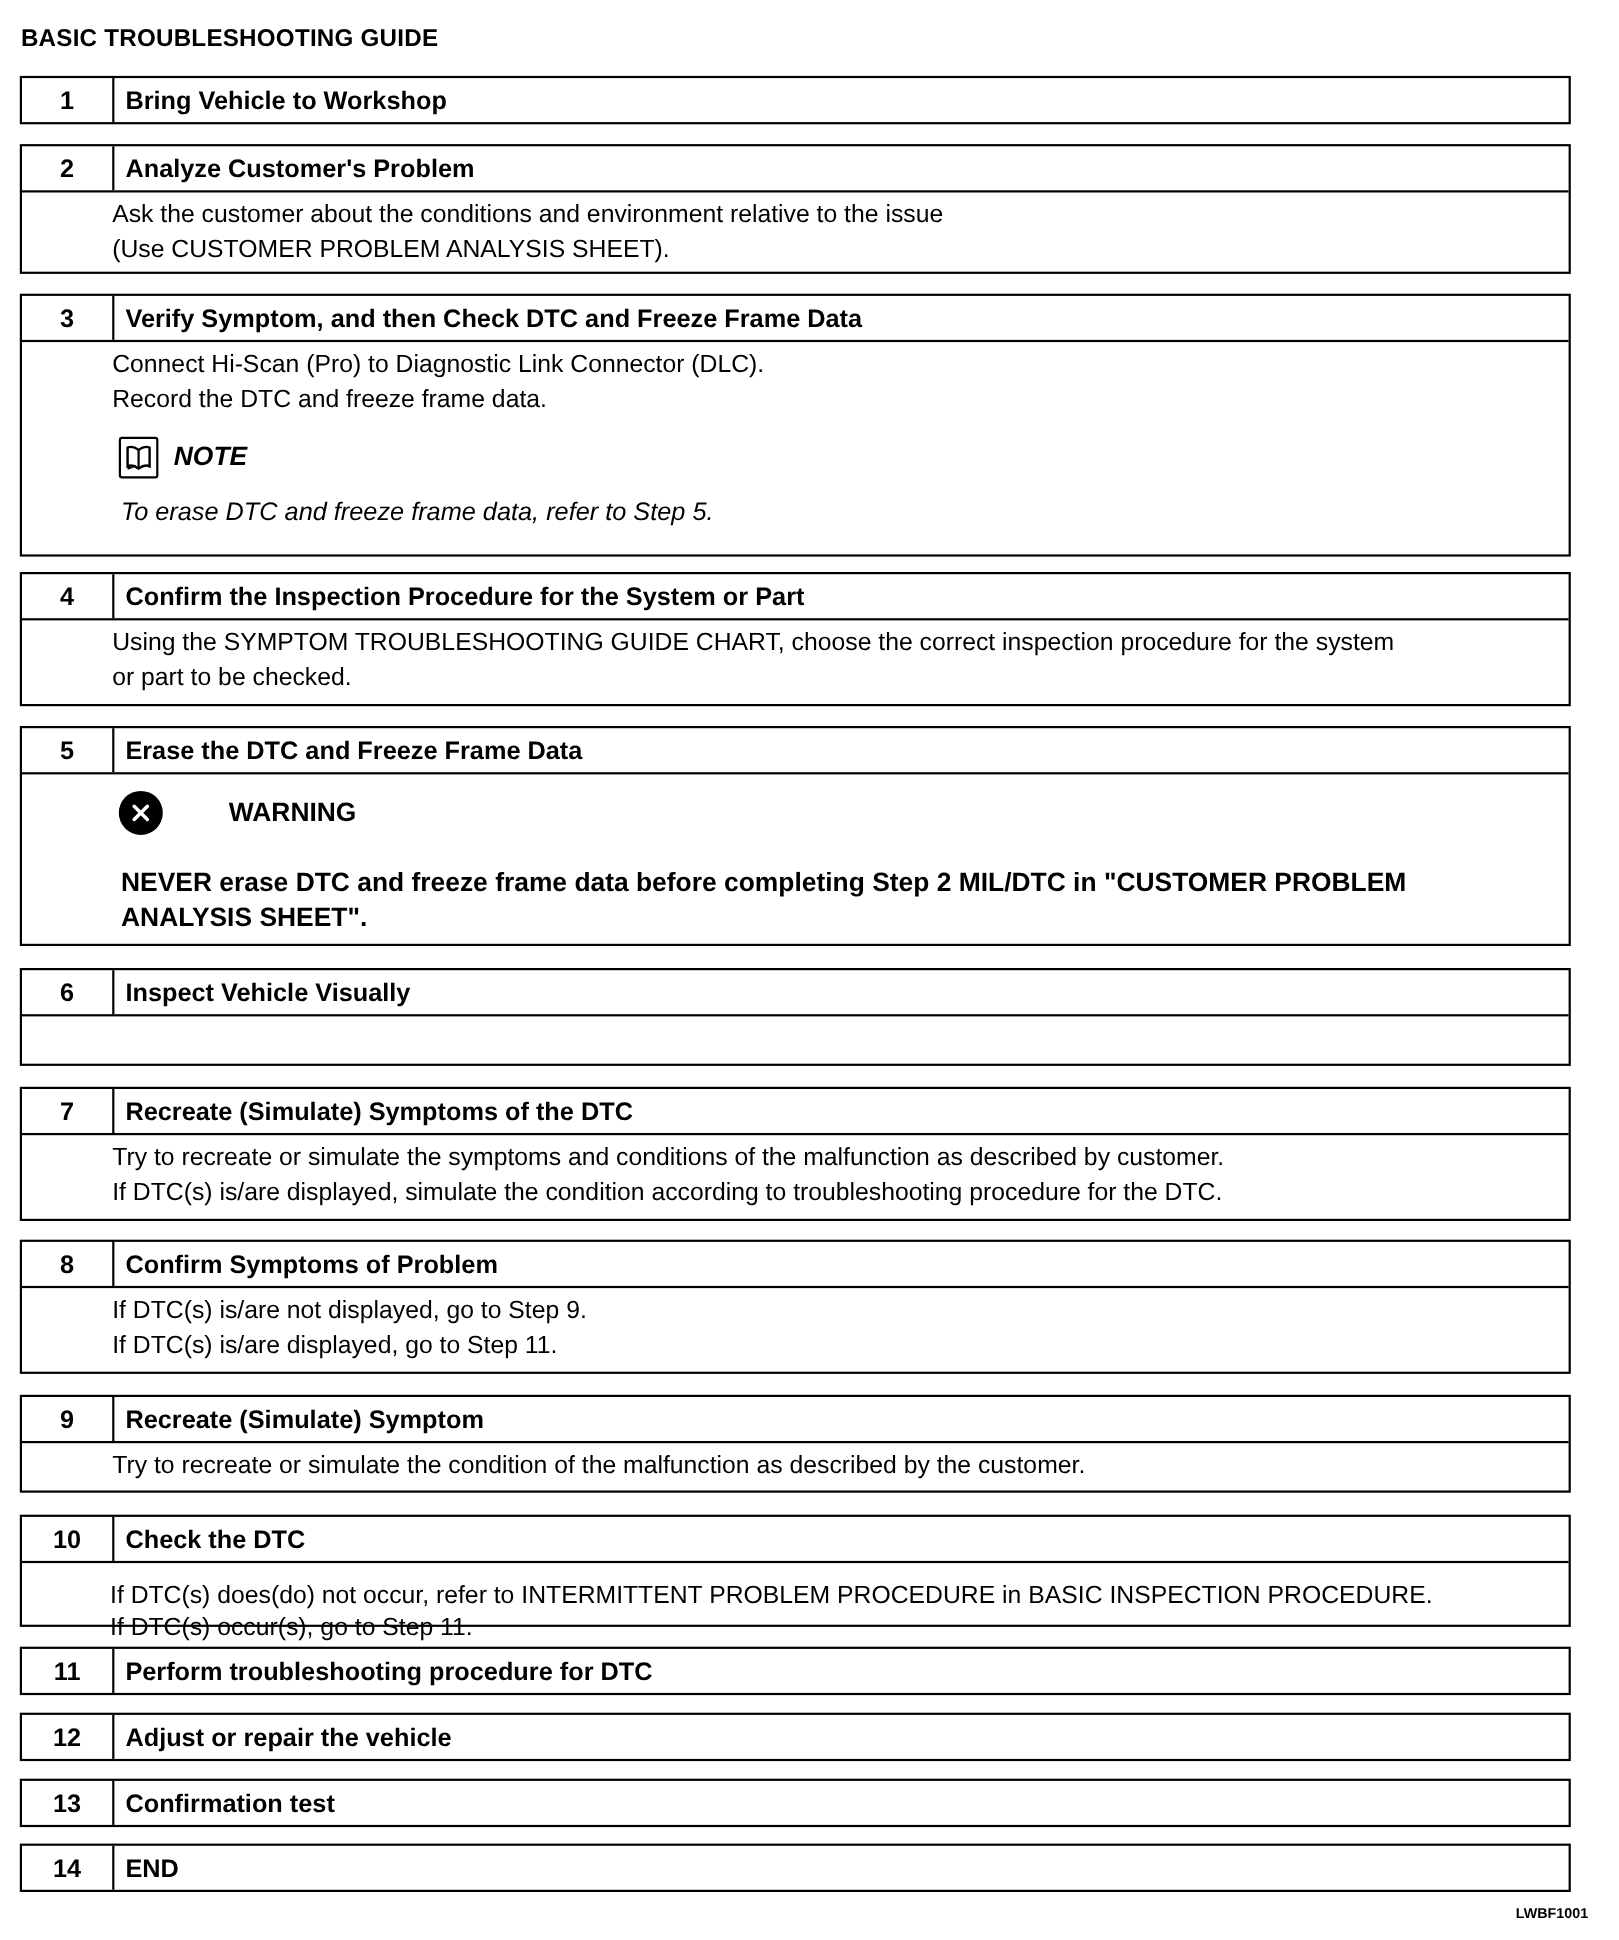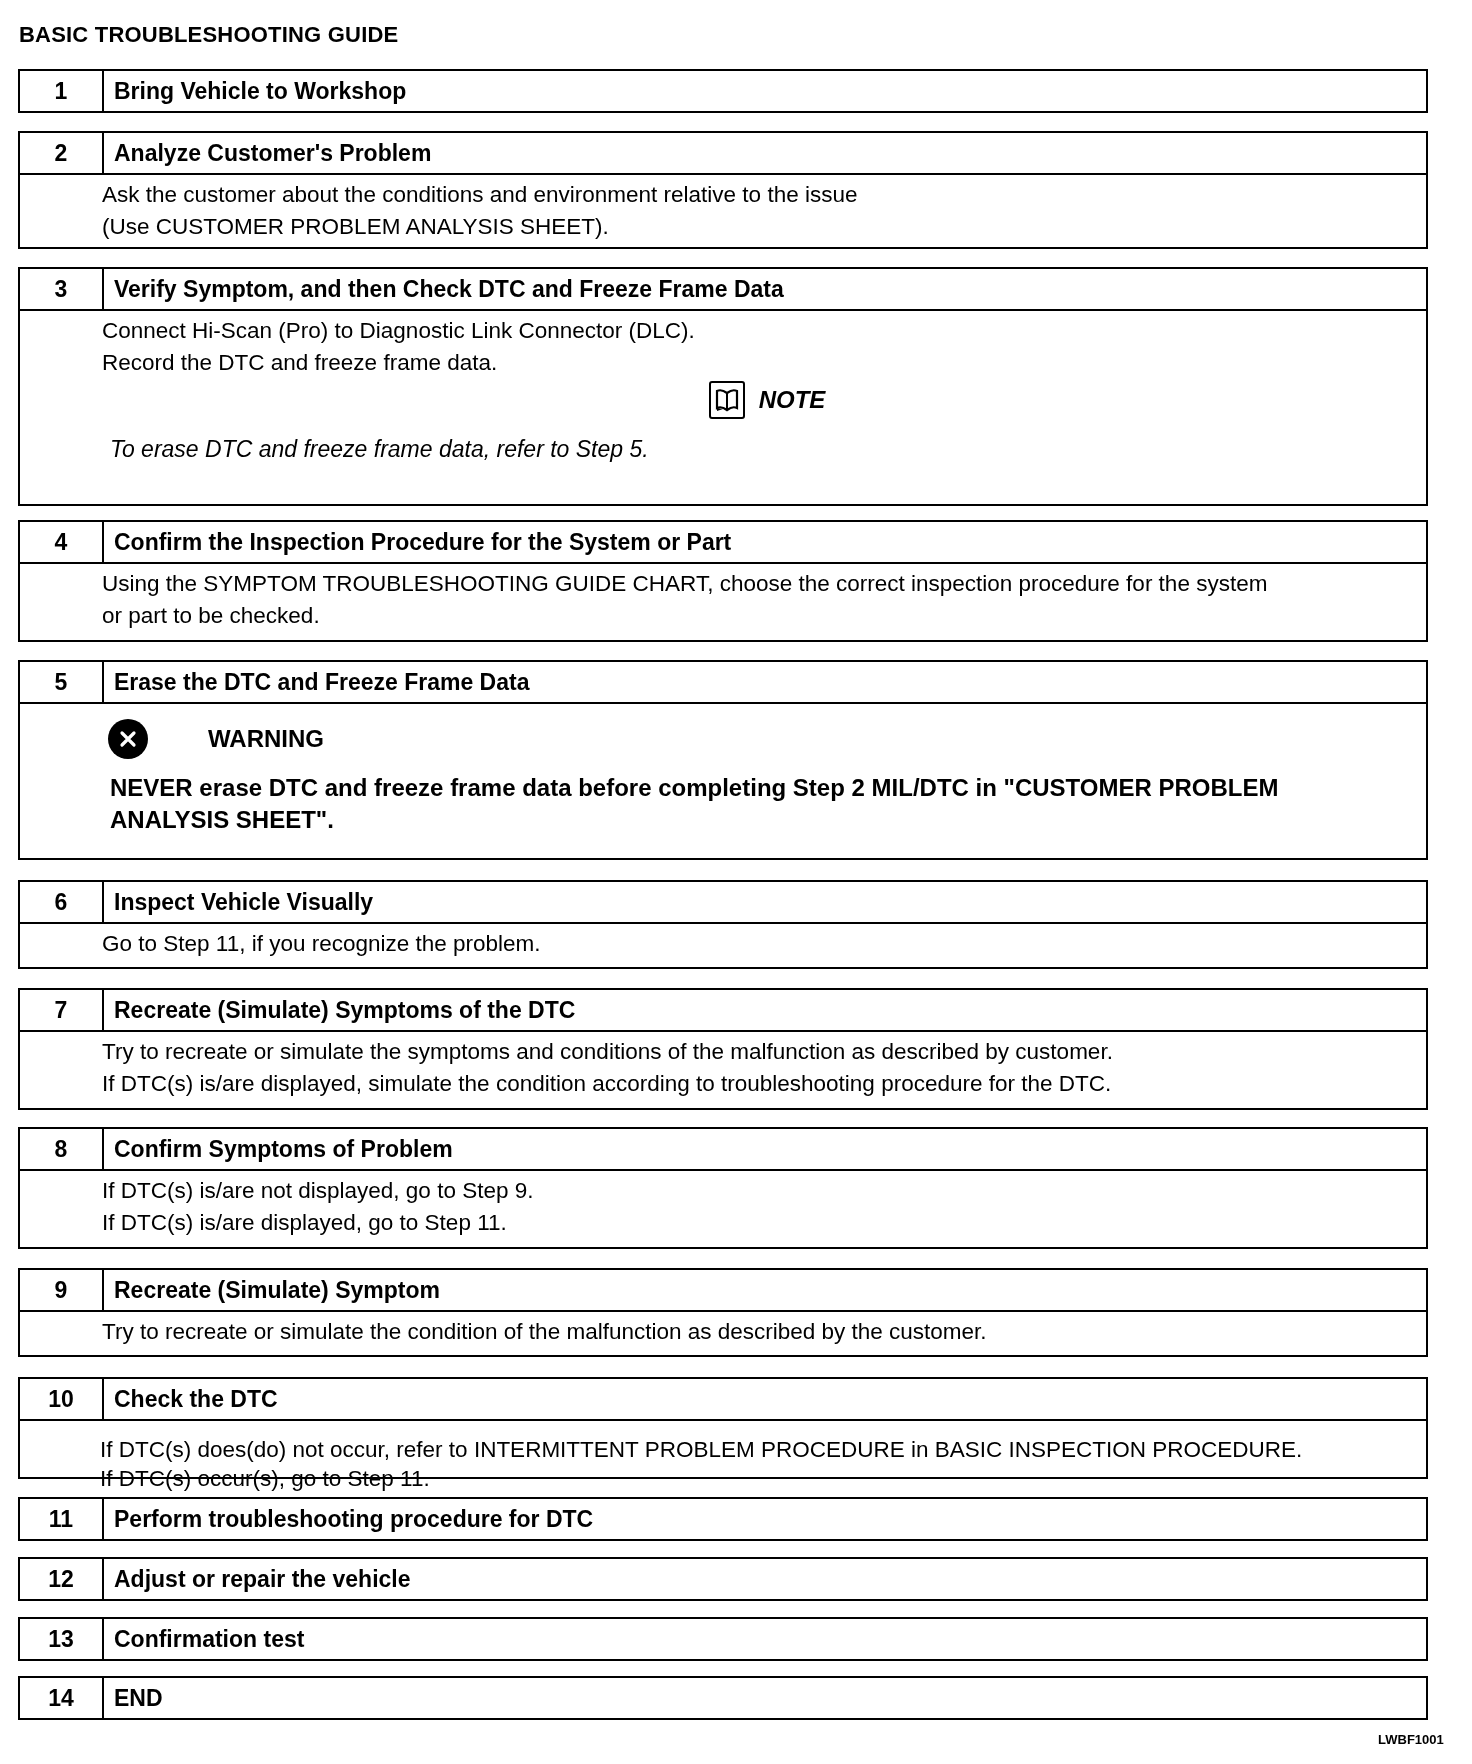--- a/index.html
+++ b/index.html
@@ -7,30 +7,30 @@
          font-family:"Liberation Sans", sans-serif; color:#000; }
   .title { position:absolute; left:19px; top:22px; font-size:22px; font-weight:bold; letter-spacing:0.2px; }
   .step { position:absolute; left:18px; width:1410px; border:2.5px solid #000; box-sizing:border-box; background:#fff; }
   .step-head { display:flex; height:40px; align-items:center; }
   .step-body-present .step-head { border-bottom:2px solid #000; }
   .num { width:84px; height:100%; display:flex; align-items:center; justify-content:center;
          font-weight:bold; font-size:23px; border-right:2px solid #000; box-sizing:border-box; }
   .head-label { padding-left:10px; font-weight:bold; font-size:23px; white-space:nowrap; }
   .body { padding:4px 0 8px 82px; font-size:22.5px; line-height:32px; }
   .body p { margin:0; }
-  .note-row { display:flex; align-items:center; margin-left:6px; height:42px;justify-content:center; }
+  .note-row { display:flex; align-items:center; margin-top:16px; margin-left:6px; height:42px; }
   .note-icon { width:36px; height:38px; border:2px solid #000; border-radius:3px; box-sizing:border-box;
                display:flex; align-items:center; justify-content:center; margin-right:14px; }
   .note-label { font-weight:bold; font-style:italic; font-size:24px; }
   .note-text { font-style:italic; margin-left:8px; margin-top:12px; font-size:23px; }
   .warn-row { display:flex; align-items:center; margin-top:14px; margin-left:6px; height:42px;gap:44px; }
   .warn-icon { width:40px; height:40px; border-radius:50%; background:#000; color:#fff;
                display:flex; align-items:center; justify-content:center; margin-right:16px; }
   .warn-label { font-weight:bold; font-size:24px; }
-  .warn-text { font-weight:bold; font-size:24px; margin-left:8px; margin-top:12px; line-height:32px; }
+  .warn-text { font-weight:bold; font-size:24px; margin-left:8px; margin-top:27px; line-height:32px; }
   .footer-code { position:absolute; left:1378px; top:1732px; font-size:13px; font-weight:bold; }
 </style>
 </head>
 <body>
 
 <div class="title">BASIC TROUBLESHOOTING GUIDE</div>
 
 <div class="step" style="top:69px;height:44px;">
   <div class="step-head">
     <div class="num">1</div>
@@ -101,23 +101,20 @@
       <div>ANALYSIS SHEET".</div>
     </div>
   </div>
 </div>
 
 <div class="step step-body-present" style="top:880px;height:89px;">
   <div class="step-head">
     <div class="num">6</div>
     <div class="head-label">Inspect Vehicle Visually</div>
   </div>
-  <div class="body">
-    <p>Go to Step 11, if you recognize the problem.</p>
-  </div>
 </div>
 
 <div class="step step-body-present" style="top:988px;height:122px;">
   <div class="step-head">
     <div class="num">7</div>
     <div class="head-label">Recreate (Simulate) Symptoms of the DTC</div>
   </div>
   <div class="body">
     <p>Try to recreate or simulate the symptoms and conditions of the malfunction as described by customer.</p>
     <p>If DTC(s) is/are displayed, simulate the condition according to troubleshooting procedure for the DTC.</p>

